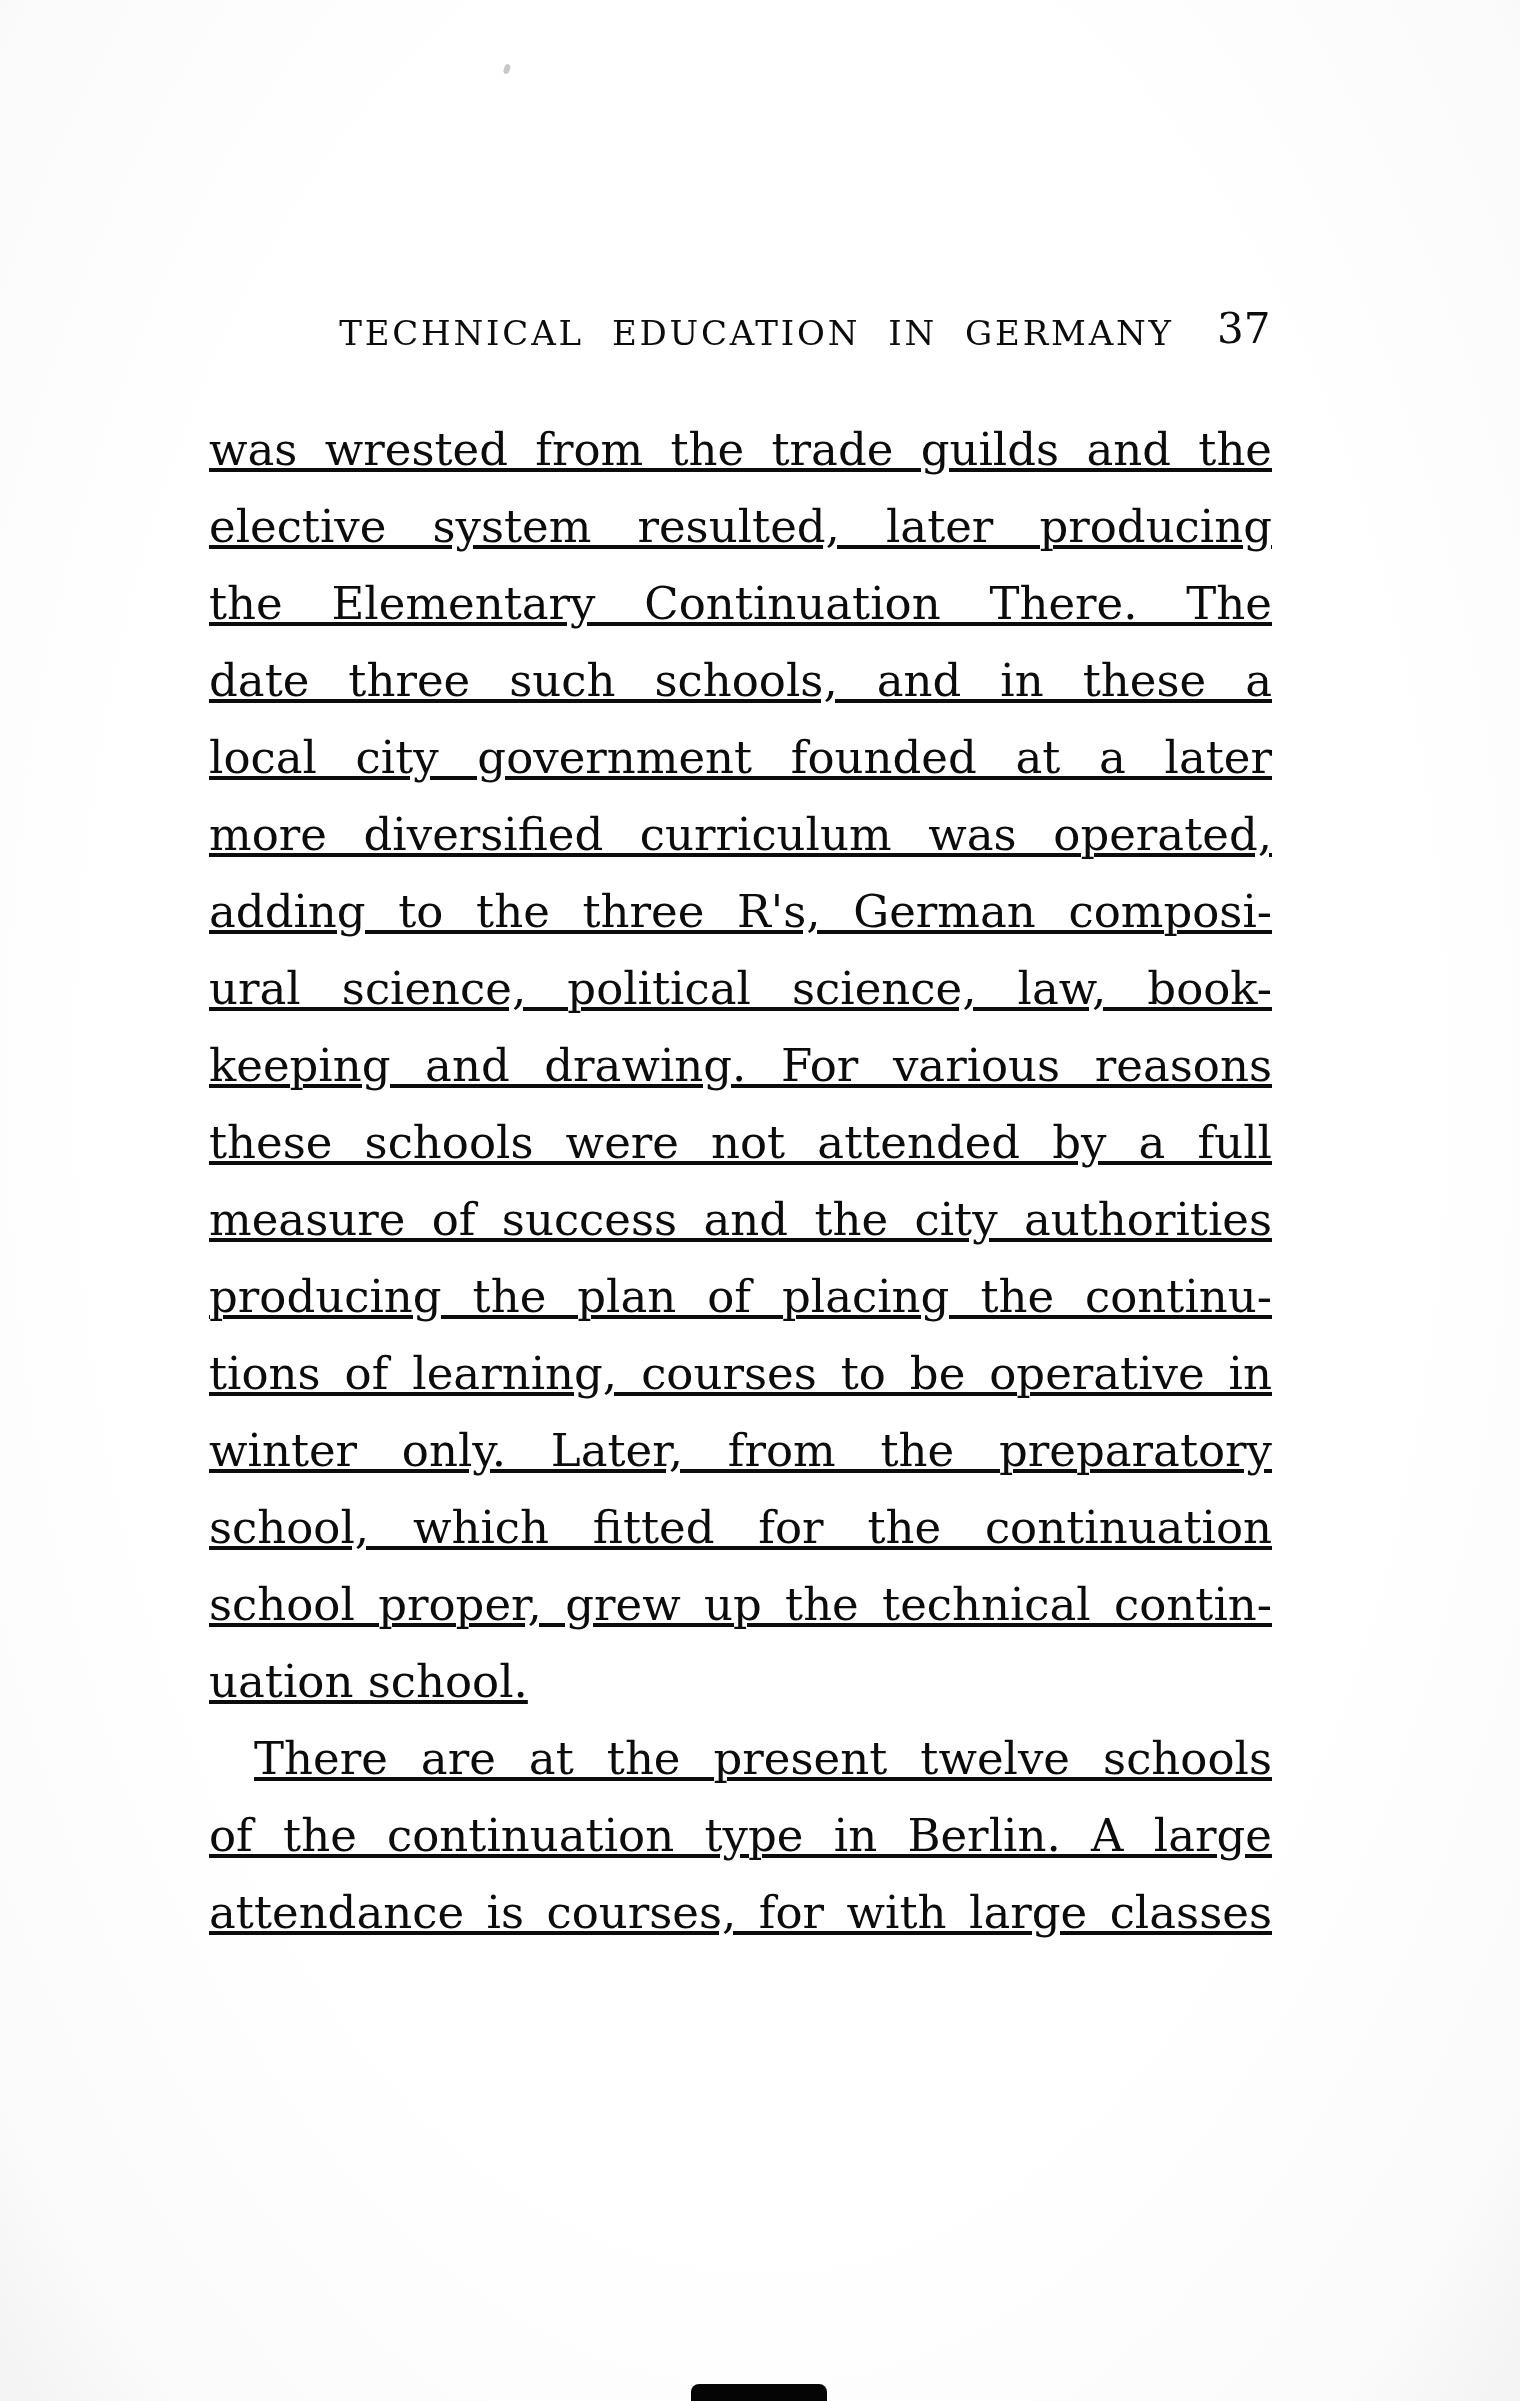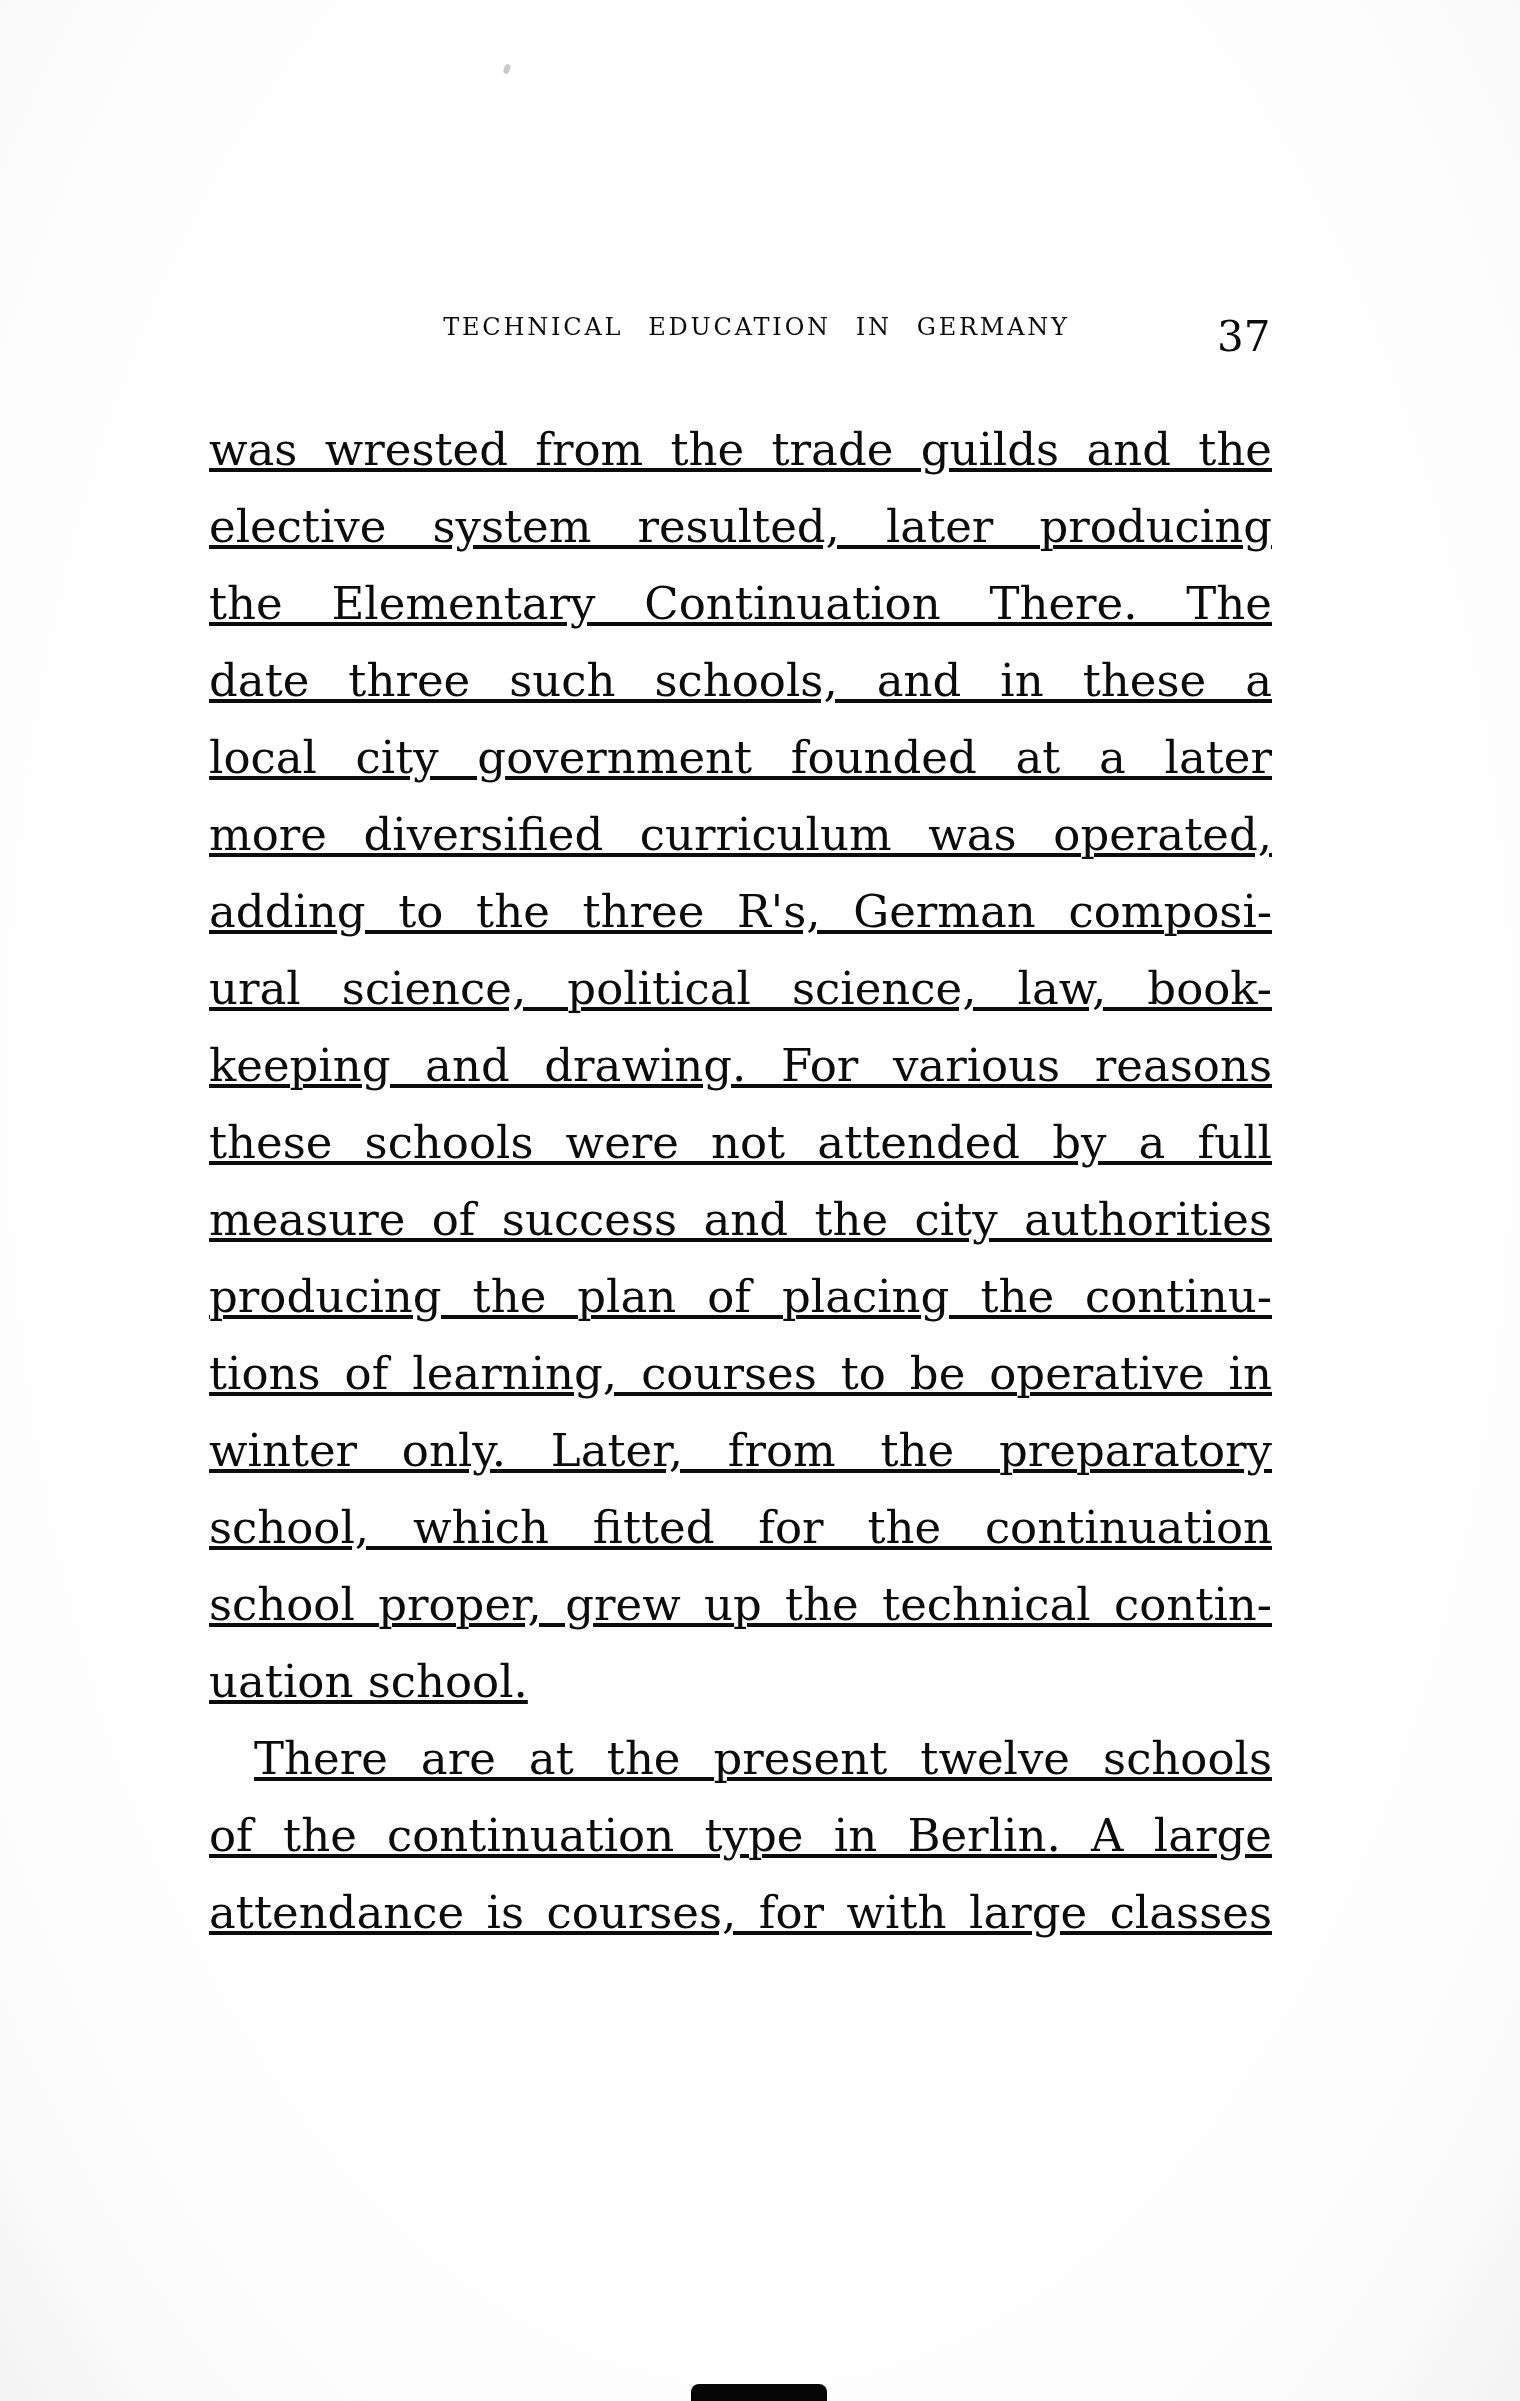--- a/index.html
+++ b/index.html
@@ -24,30 +24,30 @@
     width: 1063px;
   }
   .running-head {
     position: relative;
     height: 56px;
     display: flex;
     align-items: baseline;
     justify-content: center;
   }
   .running-title {
-    font-size: 24px;
+    font-size: 34px;
     letter-spacing: 2.8px;
     word-spacing: 14.4px;
     white-space: nowrap;
     margin-left: 32px;
   }
   .page-number {
     position: absolute;
     right: 1.6px;
-    bottom: 8px;
+    bottom: 16px;
     font-size: 42px;
     letter-spacing: 0;
   }
   .body-text {
     margin-top: 42px;
     font-size: 45px;
     line-height: 77px;
   }
   .line {
     text-align: justify;

